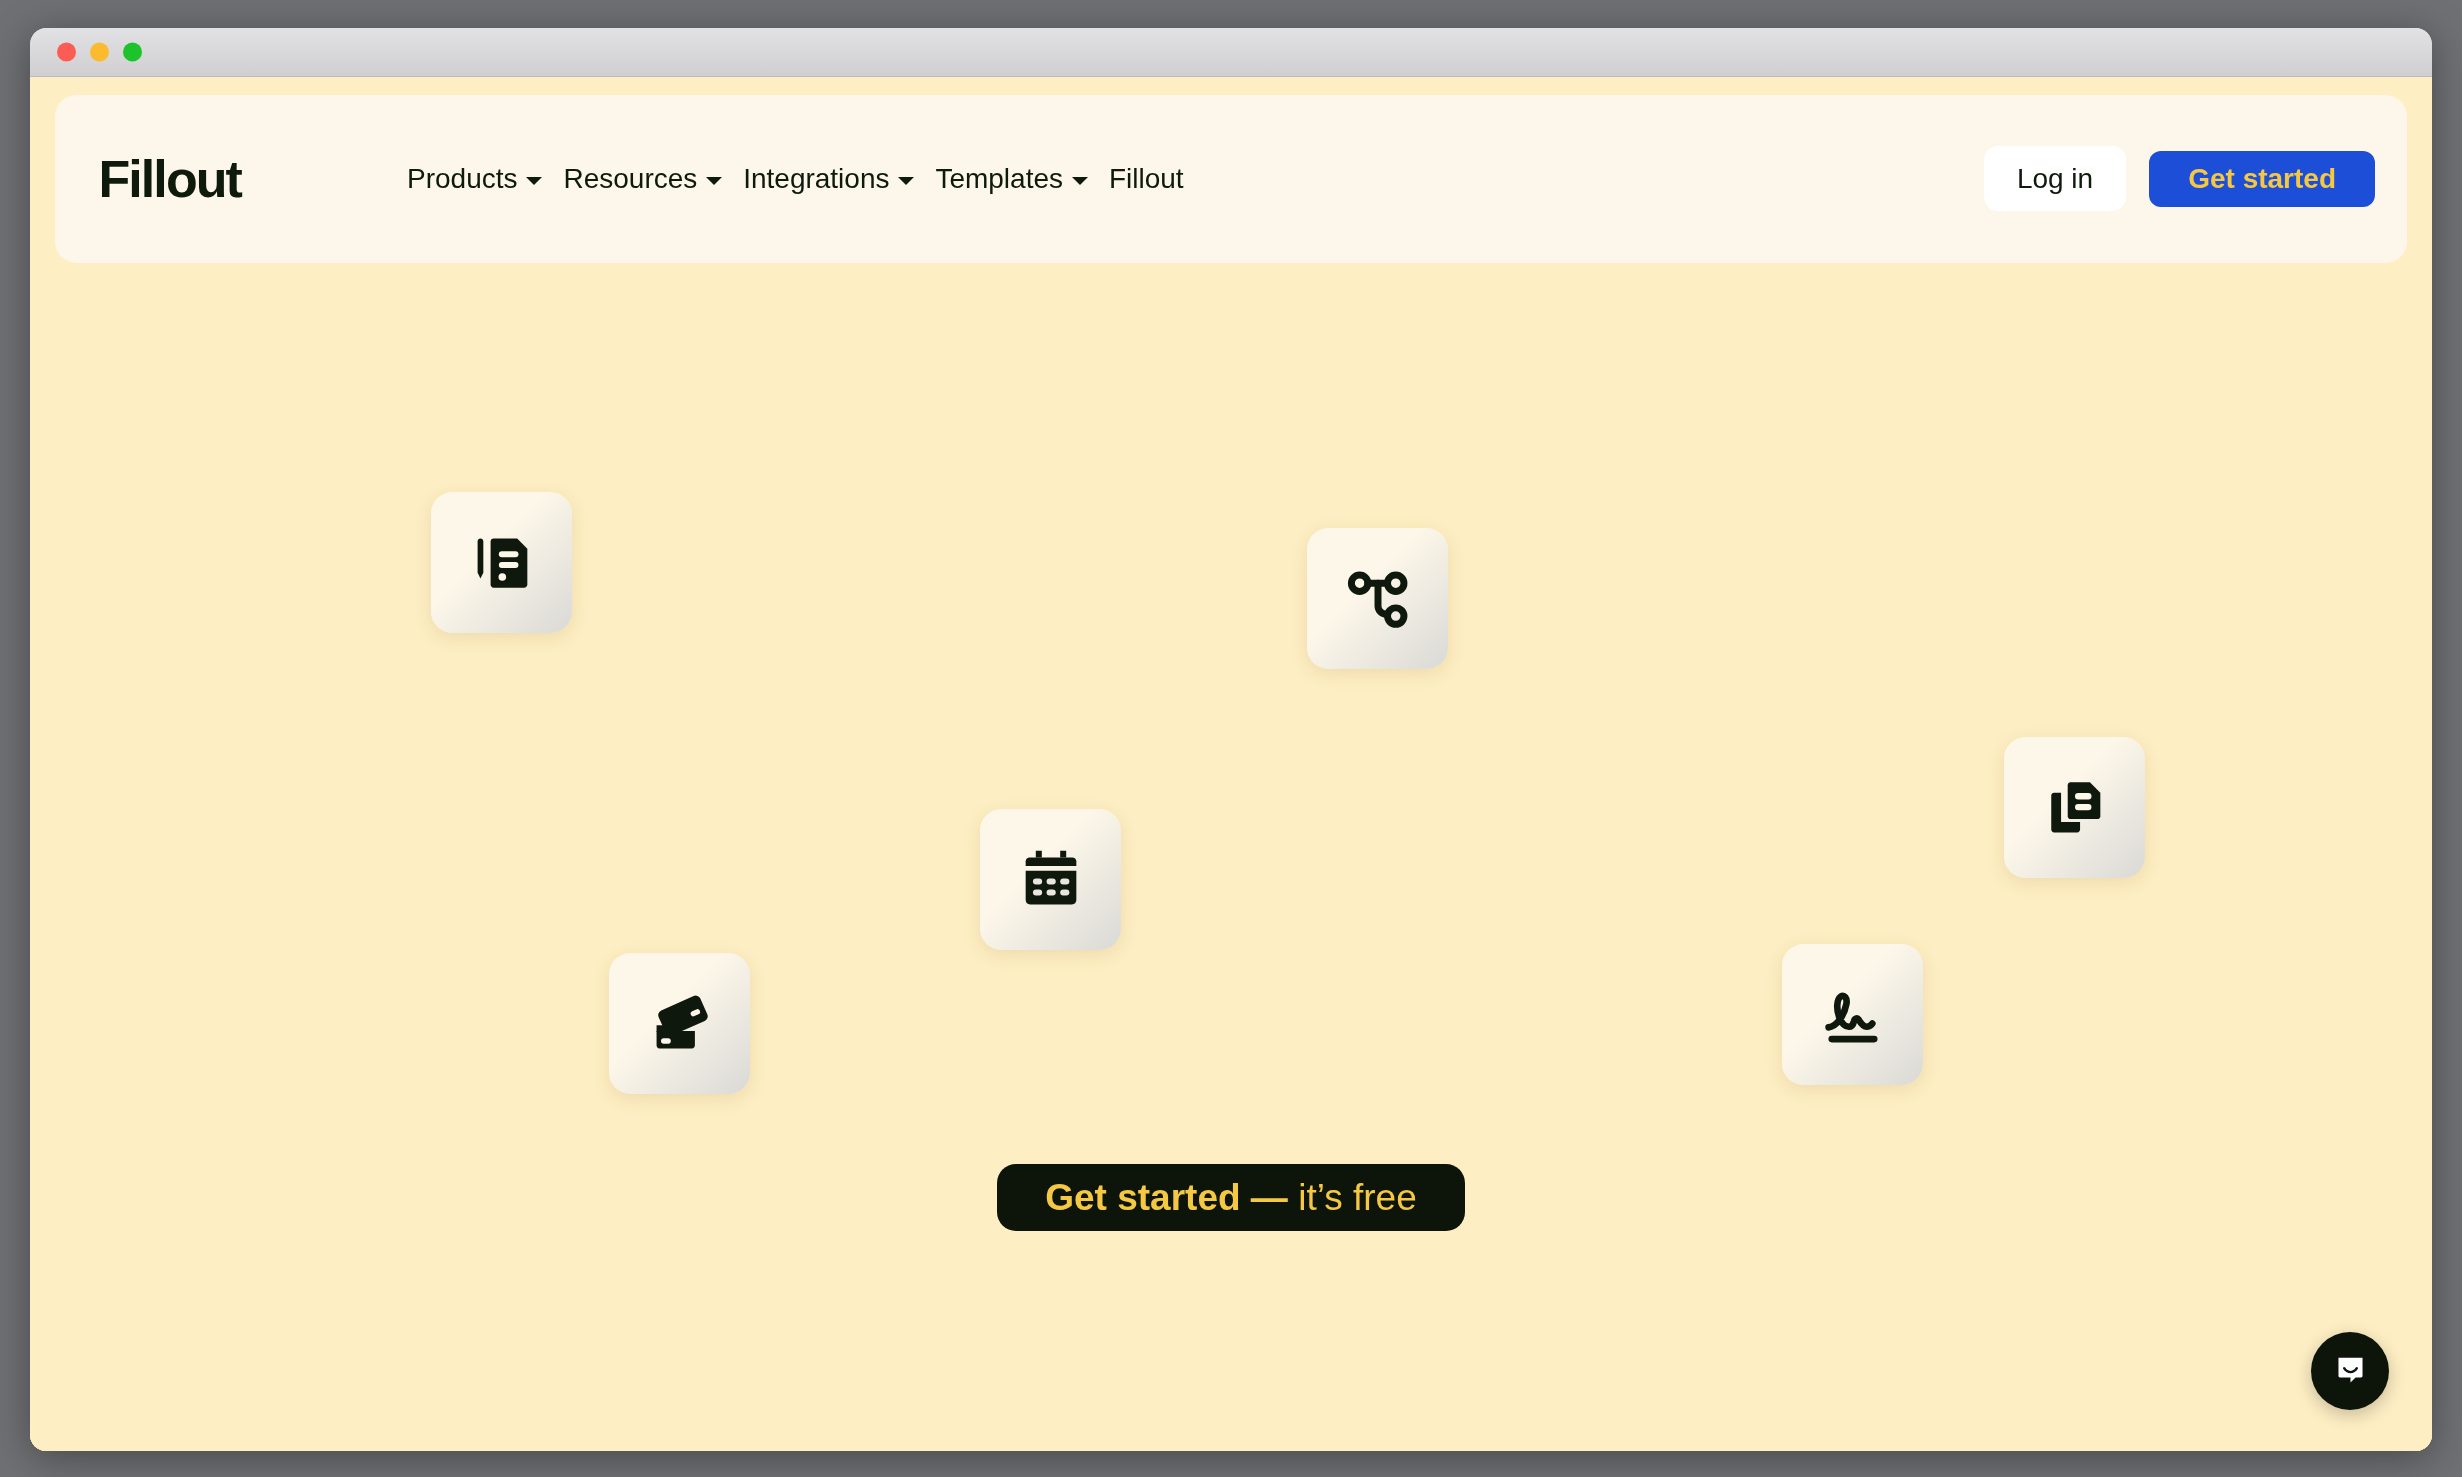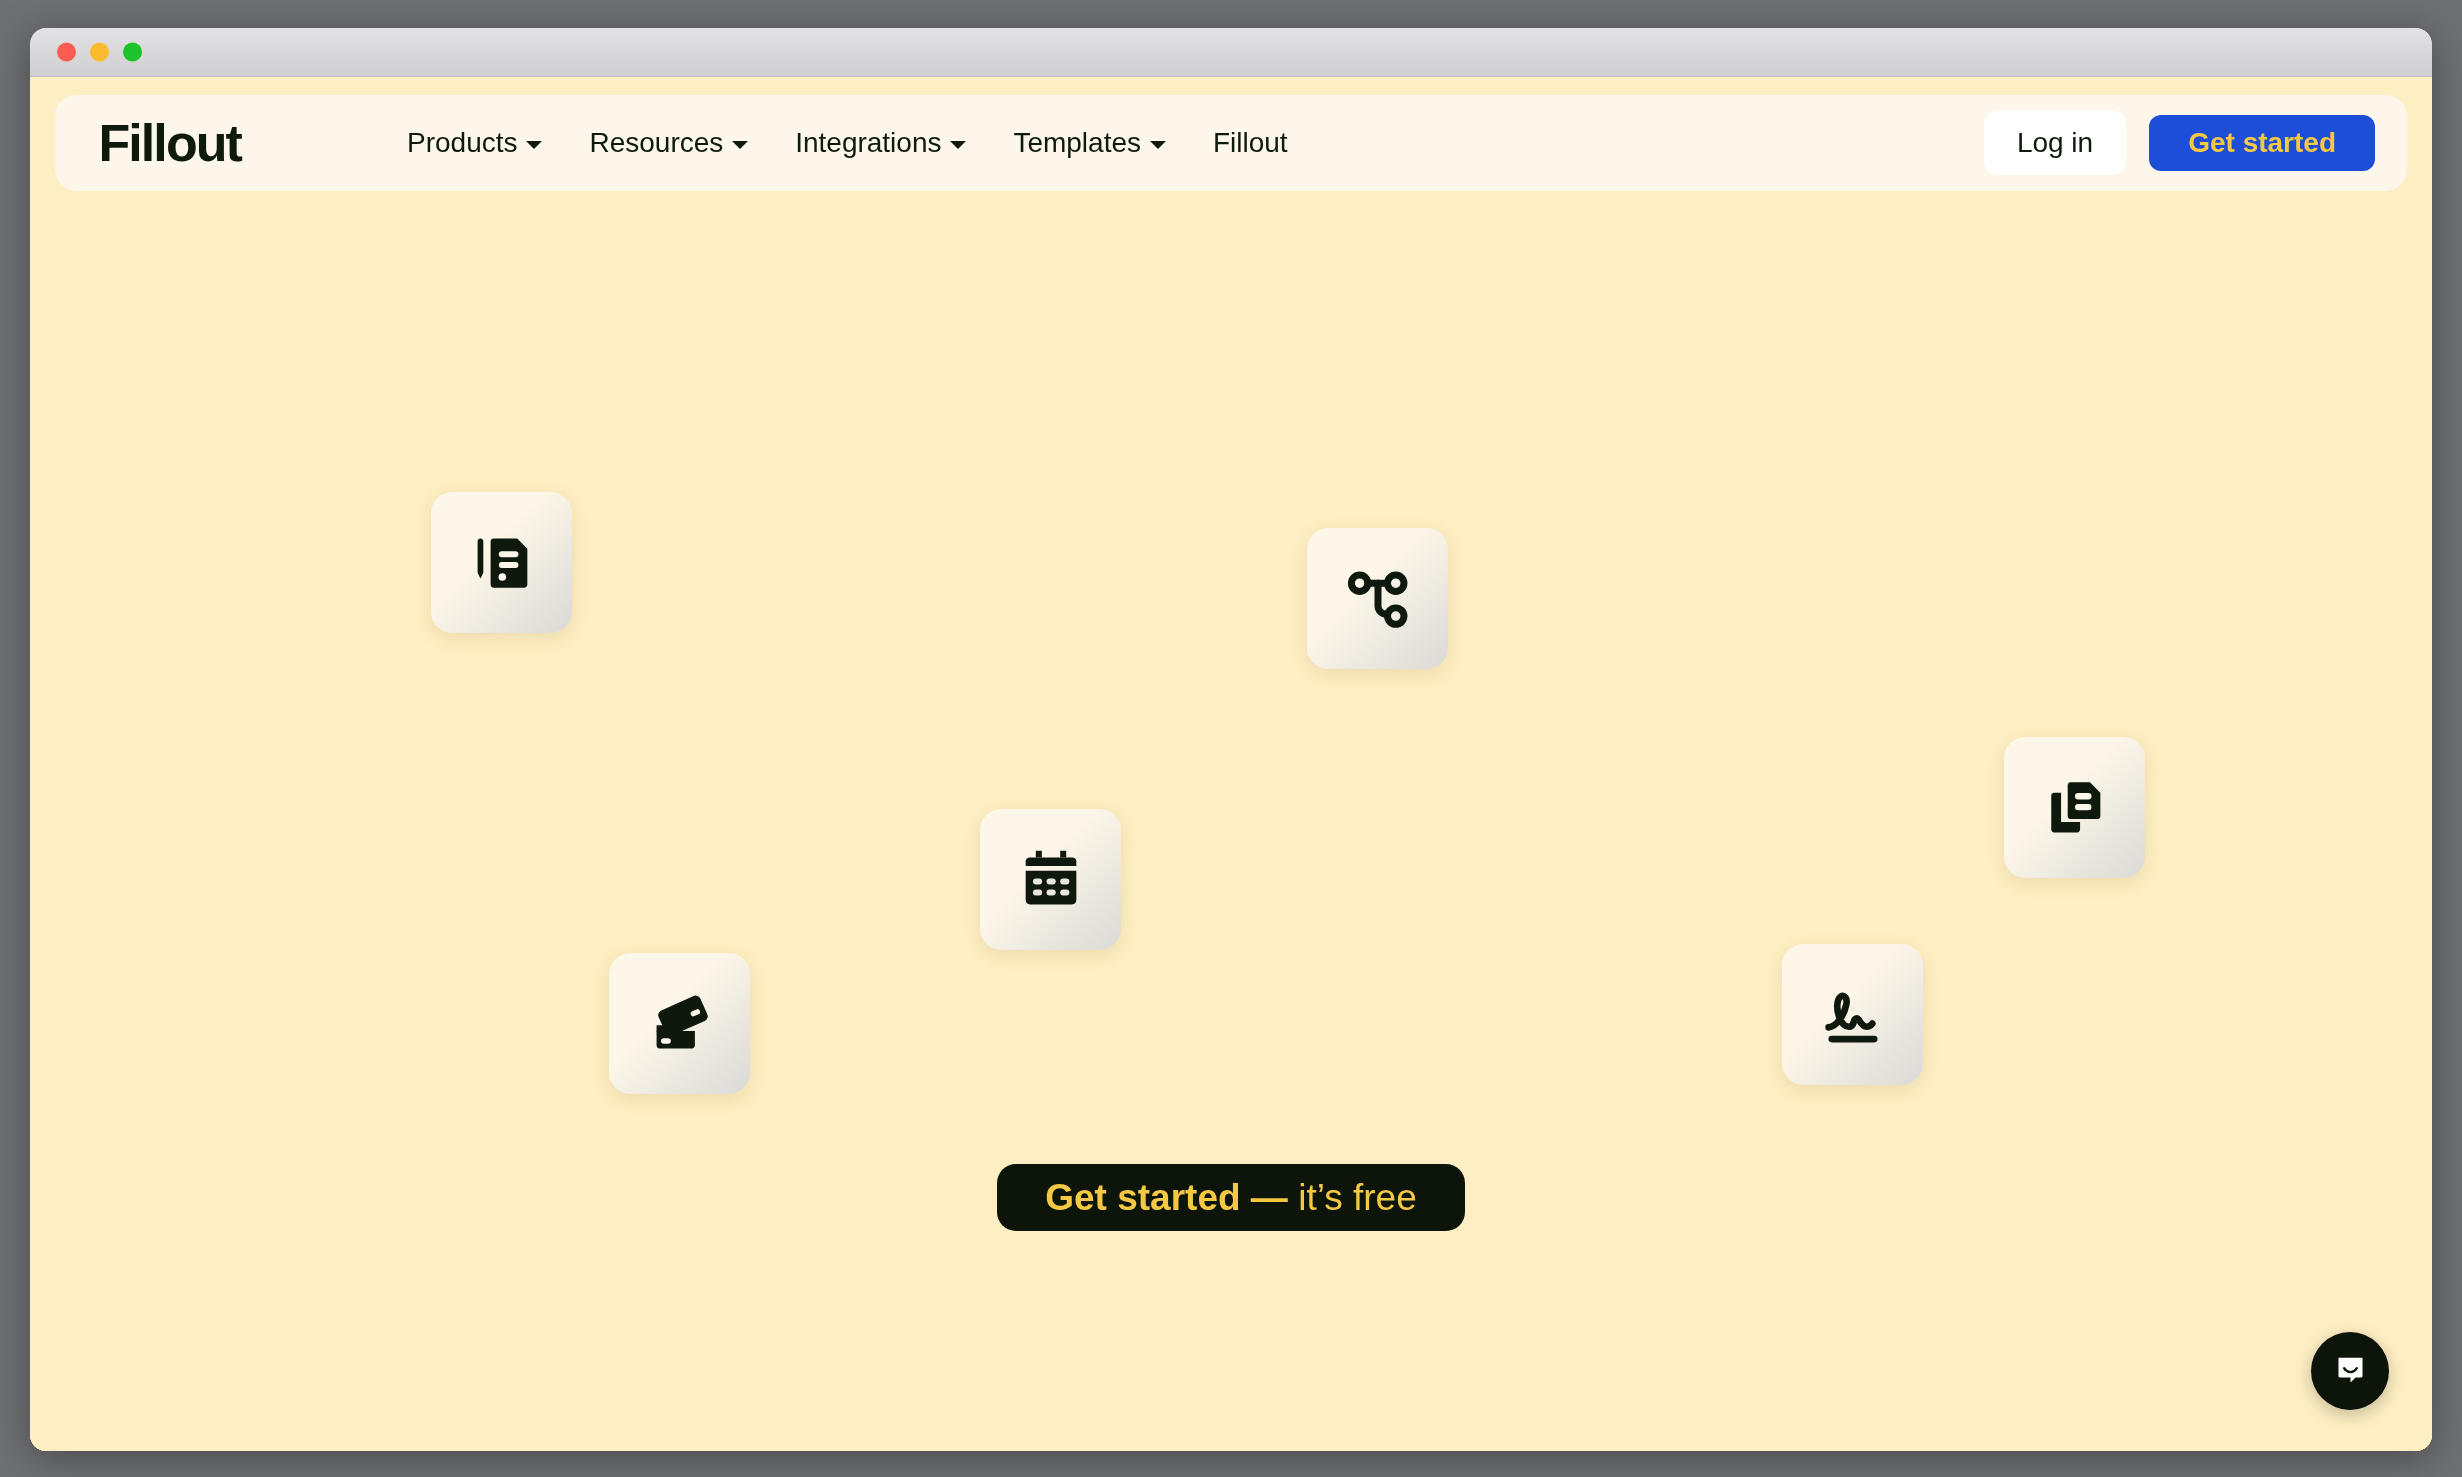--- a/index.html
+++ b/index.html
@@ -73,21 +73,21 @@
       radial-gradient(ellipse 72% 140% at 50% 72%, #fddd96 0%, #fddd96 100%),
       #fdd868;
   }
 
   
   .nav-shell {
     position: absolute;
     left: 25px;
     right: 25px;
     top: 17.7px;
-    height: 96px;
+    height: 168px;
     z-index: 40;
   }
   .navbar {
     position: relative;
     width: 100%;
     height: 100%;
     background: #fdf6ea;
     border-radius: 21.5px;
     display: flex;
     align-items: center;
@@ -100,21 +100,21 @@
     letter-spacing: -1.9px;
     color: #0e1a0c;
     line-height: 1;
     flex: 0 0 auto;
     margin-left: 11.4px;
   }
 
   .nav-links {
     display: flex;
     align-items: center;
-    gap: 47px;
+    gap: 21px;
     margin-left: 166px;
   }
   .nav-link {
     display: flex;
     align-items: center;
     gap: 8.9px;
     font-size: 28px;
     font-weight: 400;
     color: #0e1a0c;
     white-space: nowrap;

